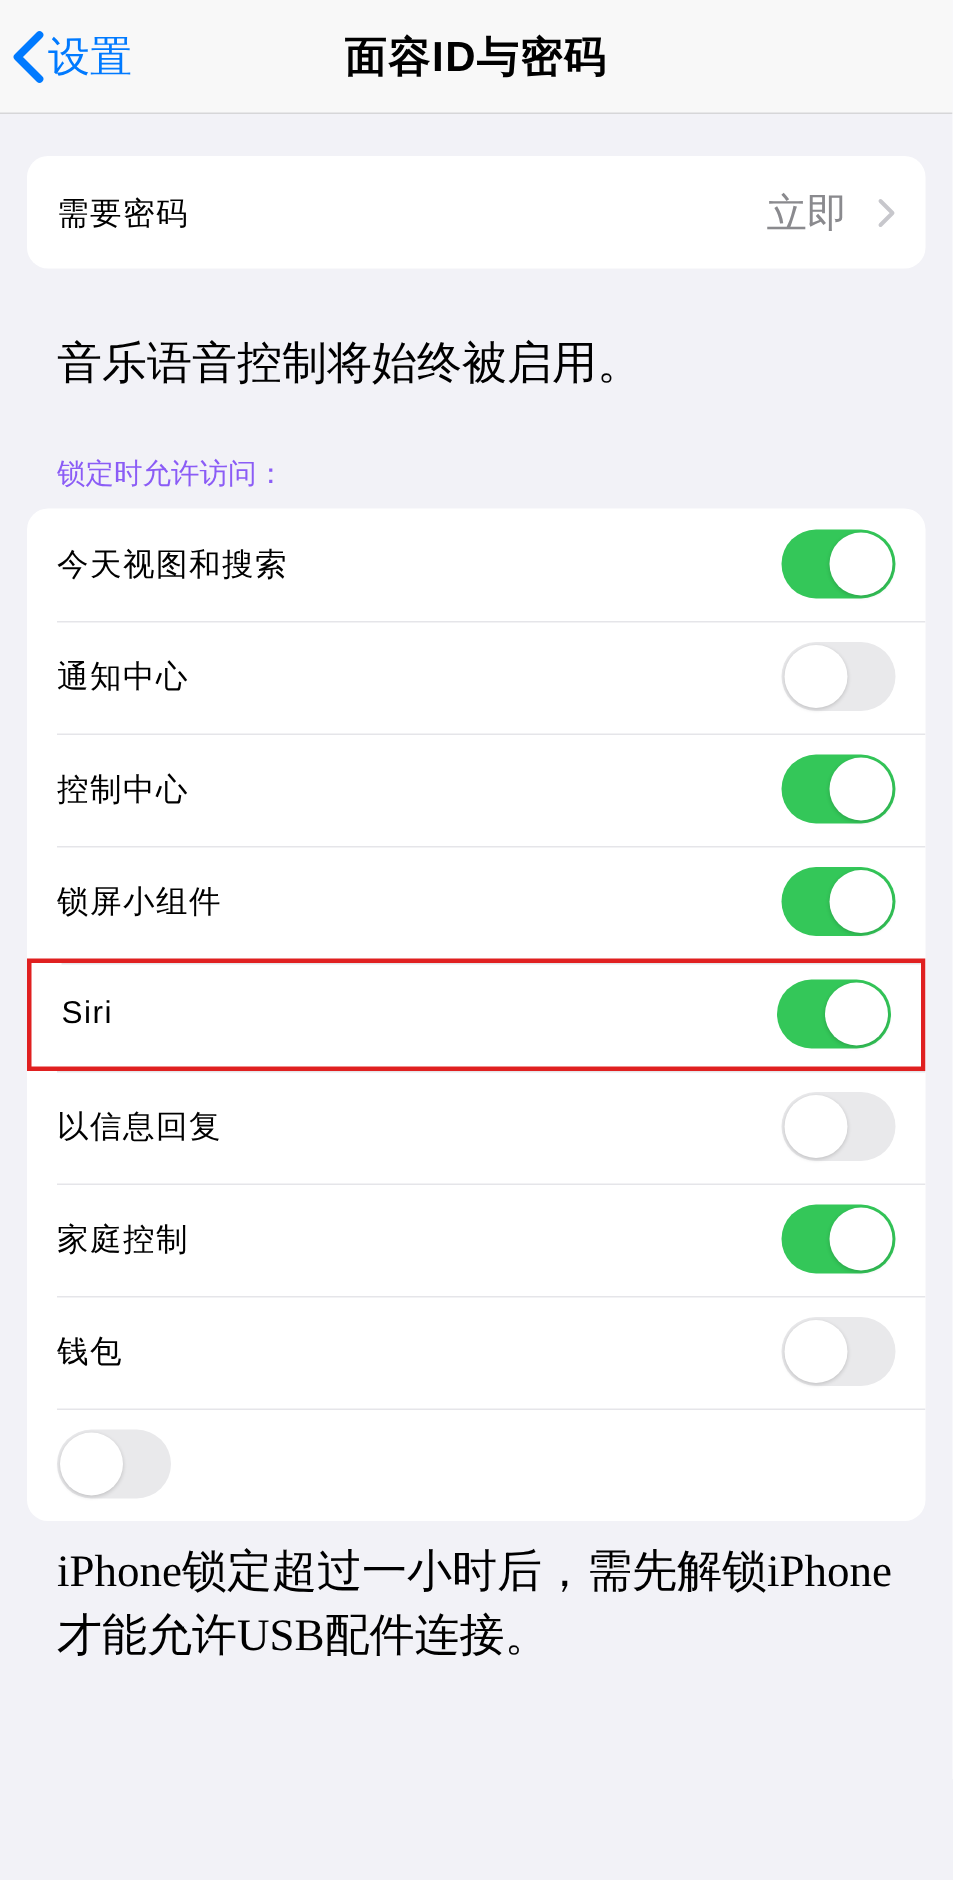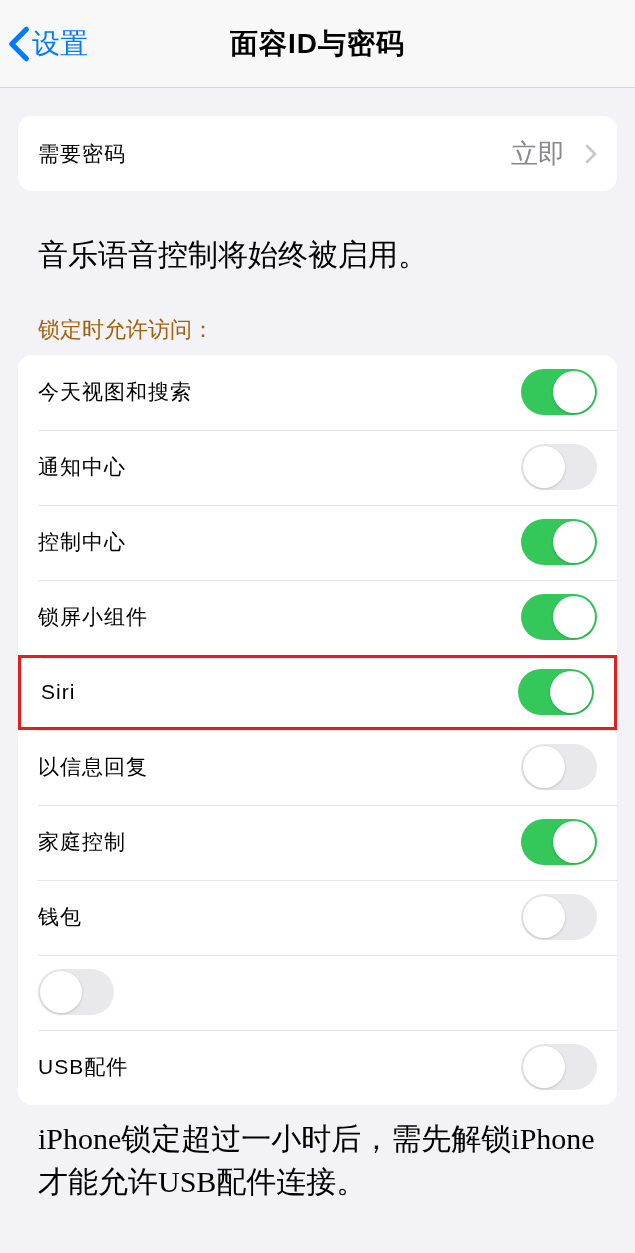--- a/index.html
+++ b/index.html
@@ -9,21 +9,21 @@
       -webkit-font-smoothing: antialiased;
     }
     body {
       width: 635px;
       height: 1253px;
       background: #f2f2f7;
       font-family: -apple-system, "PingFang SC", "Helvetica Neue", Arial, sans-serif;
       overflow: hidden;
     }
     .nav-bar {
-      height: 88px;
+      height: 76px;
       background: #f8f8f8;
       border-bottom: 1px solid #d6d6d8;
       display: flex;
       align-items: center;
       padding: 0 8px;
       position: relative;
     }
     .back-button {
       display: flex;
       align-items: center;
@@ -115,22 +115,22 @@
     .toggle.on .toggle-knob { right: 2px; }
     .toggle.off .toggle-knob { left: 2px; }
     .footer-text {
       font-size: 30px;
       color: #000000;
       padding: 12px 20px 0 20px;
       line-height: 1.45;
       font-family: Liberation Serif, serif;
     }
     .header-text {
-      font-size: 22px;
-      color: #a16207;
+      font-size: 19px;
+      color: #8b5cf6;
       padding: 0 20px 10px 20px;
     }
     .highlight {
       border: 3px solid #e02020;
     }
     .group-voice {
       margin: 30px 18px 0 18px;
     }
     .group-locked {
       margin: 38px 18px 0 18px;
@@ -221,23 +221,17 @@
           <span class="row-label">钱包</span>
           <div class="toggle off">
             <div class="toggle-knob"></div>
           </div>
         </div>
         <div class="row">
           <div class="toggle off">
             <div class="toggle-knob"></div>
           </div>
         </div>
-        <div class="row">
-          <span class="row-label">USB配件</span>
-          <div class="toggle off">
-            <div class="toggle-knob"></div>
-          </div>
-        </div>
       </div>
     <div class="footer-text">iPhone锁定超过一小时后，需先解锁iPhone才能允许USB配件连接。</div>
   </div>
 
 </div>
 
 </body></html>

